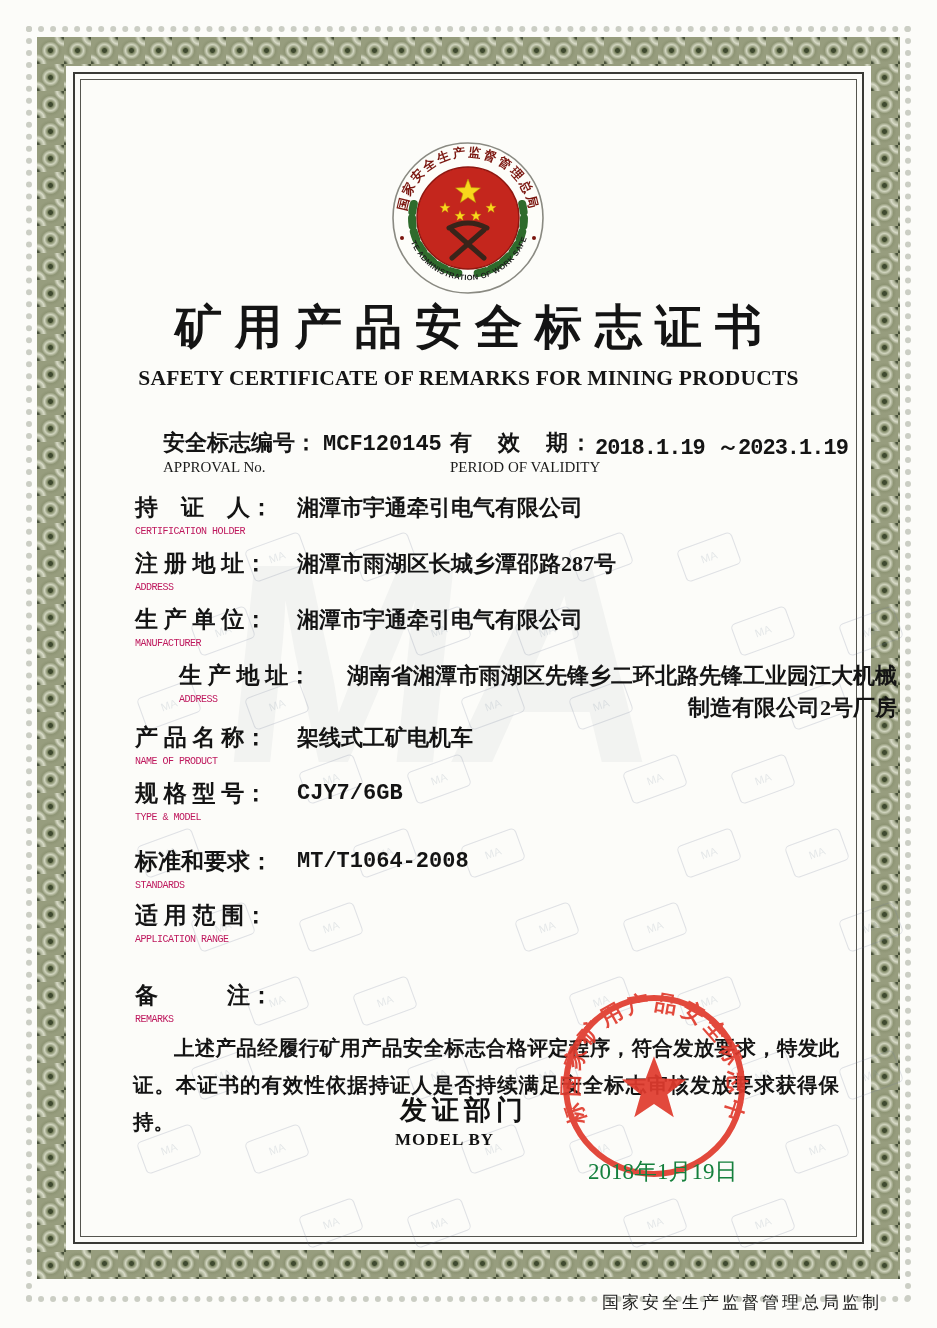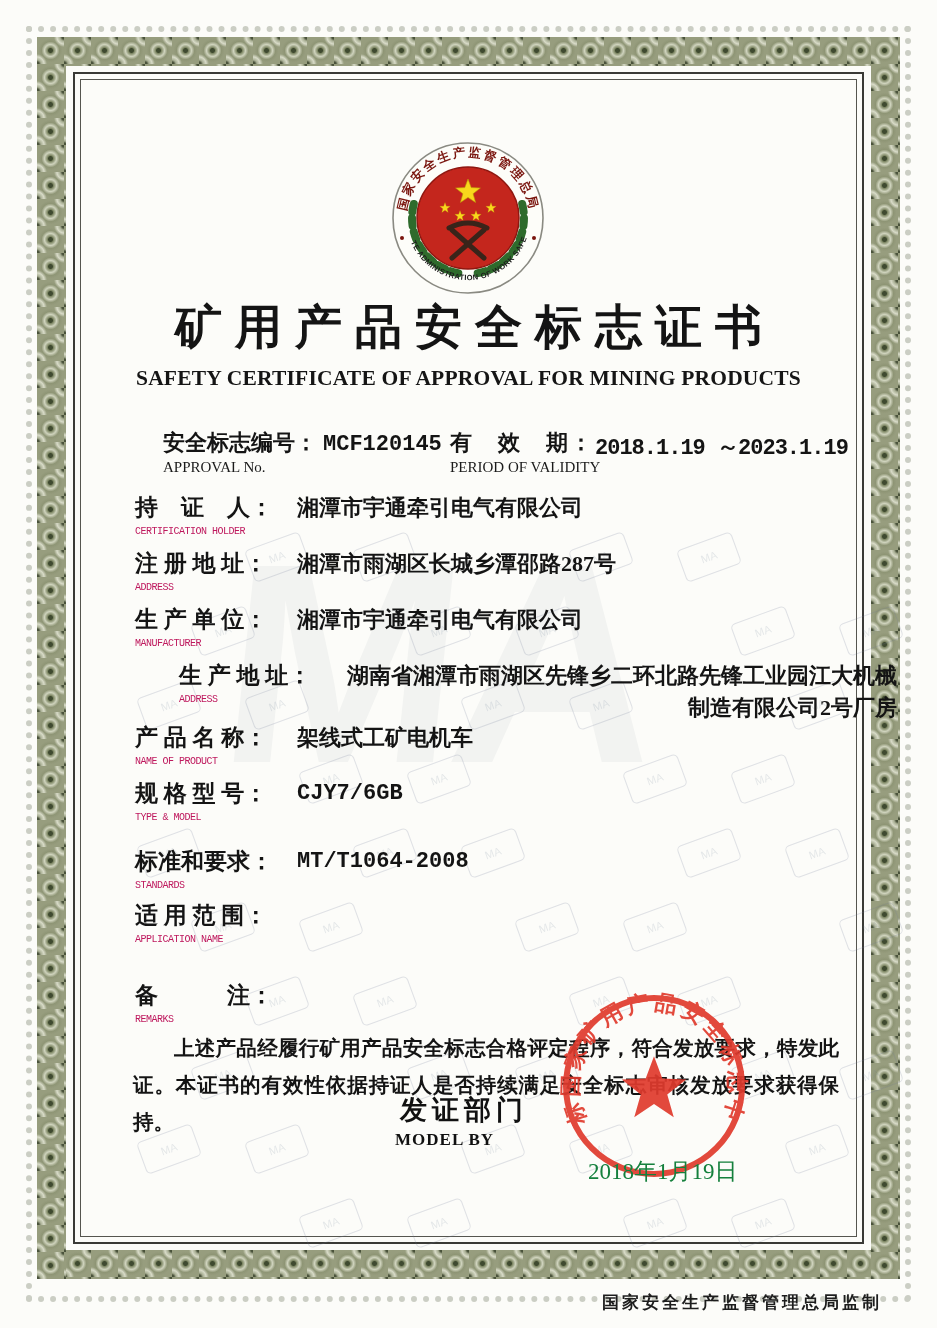--- a/index.html
+++ b/index.html
@@ -50,21 +50,21 @@
            white-space:nowrap;color:#141414;text-align:right;}
   .f-value.wrap{white-space:normal;width:556px;}
   
   .statement{position:absolute;left:133px;top:1030px;width:706px;font-size:20.5px;font-weight:bold;
              line-height:37px;text-indent:2em;text-align:justify;color:#141414;z-index:2;}
   .issued{position:absolute;left:395px;top:1092px;width:230px;text-align:left;z-index:2;}
   .issued-cn{font-size:27px;font-weight:bold;letter-spacing:5px;text-indent:5px;}
   .issued-en{font-size:17px;font-weight:bold;letter-spacing:1px;margin-top:2px;}
   .stamp{position:absolute;left:552px;top:984px;z-index:3;opacity:.92;}
   .issue-date{position:absolute;left:588px;top:1156px;font-size:23px;color:#15803d;z-index:4;}
-  .footer{position:absolute;right:55px;top:1291px;font-size:17px;font-weight:bold;
+  .footer{position:absolute;right:55px;top:1291px;font-size:17px;font-weight:normal;
           letter-spacing:3px;color:#1d1d1d;}
 </style>
 </head>
 <body>
 
 <div class="page">
 
   <div class="outer-speckle"></div>
   <div class="band band-top"></div>
   <div class="band band-bottom"></div>
@@ -154,21 +154,21 @@
       <textPath href="#embTop" startOffset="50%" text-anchor="middle">国家安全生产监督管理总局</textPath>
     </text>
     <circle cx="-66" cy="20" r="2" fill="#7a150e"></circle>
     <circle cx="66" cy="20" r="2" fill="#7a150e"></circle>
     <text font-size="7.6" font-weight="bold" fill="#1d1d1d" letter-spacing="0.4" font-family="Liberation Sans, sans-serif">
       <textPath href="#embBot" startOffset="50%" text-anchor="middle">STATE ADMINISTRATION OF WORK SAFETY</textPath>
     </text>
   </svg>
 
   <div class="title-cn cn">矿用产品安全标志证书</div>
-  <div class="title-en">SAFETY CERTIFICATE OF APPROVAL FOR MINING PRODUCTS</div>
+  <div class="title-en">SAFETY CERTIFICATE OF REMARKS FOR MINING PRODUCTS</div>
 
   <div class="approval-row">
     <div class="ar-cell" style="left:0;">
       <div class="ar-label cn">安全标志编号：</div>
       <div class="ar-sub">APPROVAL No.</div>
     </div>
     <div class="ar-cell ar-value mono" style="left:160px;top:4px;">MCF120145</div>
     <div class="ar-cell" style="left:287px;">
       <div class="ar-label cn" style="letter-spacing:2px;">有　效　期：</div>
       <div class="ar-sub">PERIOD OF VALIDITY</div>
@@ -221,21 +221,21 @@
   <div class="field" style="top:846px;">
     <div class="label-wrap">
         <div class="f-label">标准和要求：</div>
       <div class="f-sub">STANDARDS</div>
       </div>
     <div class="f-value mono">MT/T1064-2008</div>
   </div>
   <div class="field" style="top:900px;">
     <div class="label-wrap">
         <div class="f-label">适 用 范 围：</div>
-      <div class="f-sub">APPLICATION NAME</div>
+      <div class="f-sub">APPLICATION RANGE</div>
       </div>
   </div>
   <div class="field" style="top:956px;margin-top:24px;">
     <div class="label-wrap">
         <div class="f-label">备　　　注：</div>
       <div class="f-sub">REMARKS</div>
       </div>
   </div>
 
   <div class="statement">上述产品经履行矿用产品安全标志合格评定程序，符合发放要求，特发此证。本证书的有效性依据持证人是否持续满足安全标志审核发放要求获得保持。</div>

